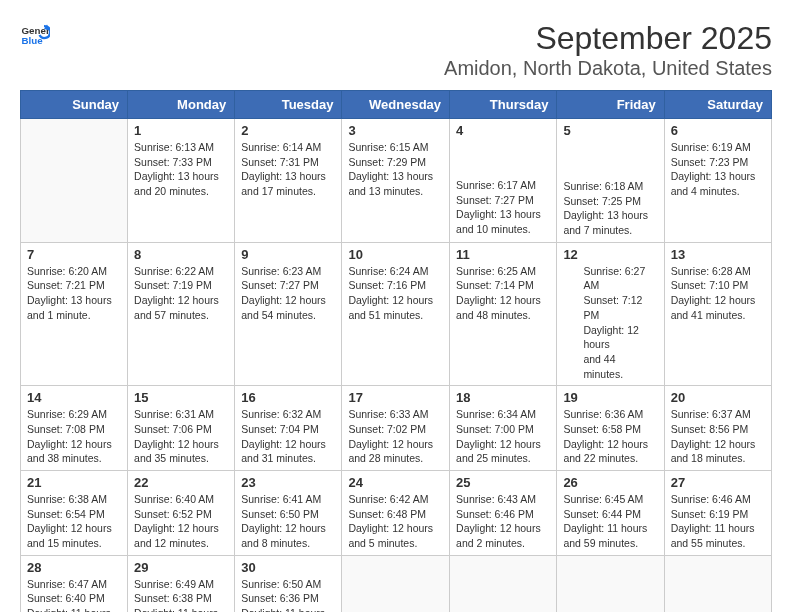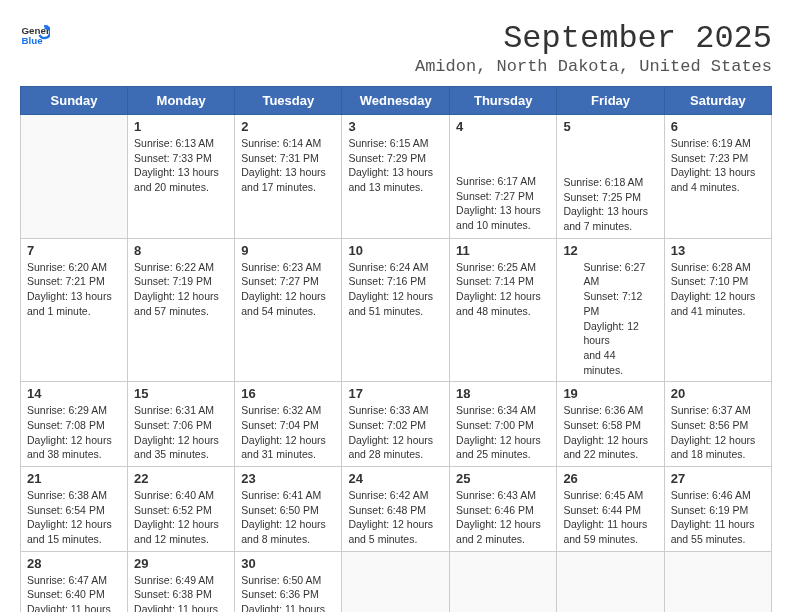--- a/index.html
+++ b/index.html
@@ -20,41 +20,40 @@
       display: flex;
       align-items: center;
       gap: 4px;
     }
     .logo-icon {
       width: 30px;
       height: 30px;
     }
     .title-area {
       text-align: right;
-      font-family: Liberation Mono, monospace;
     }
     .month-title {
       font-size: 32px;
       font-weight: 300;
       color: #333;
     }
     .location-title {
-      font-size: 17px;
+      font-size: 20px;
       color: #555;
       text-align: right;
     }
     .calendar {
       width: 100%;
       border-collapse: collapse;
       border: 1px solid #ccc;
     }
     .calendar th {
       background: #3d6cb5;
       color: #fff;
-      text-align: center;
+      text-align: right;
       padding: 6px 8px;
       font-size: 13px;
       font-weight: bold;
       border: 1px solid #3060a0;
     }
     .calendar td {
       vertical-align: top;
       border: 1px solid #ccc;
       padding: 4px 6px;
       width: 108px;

